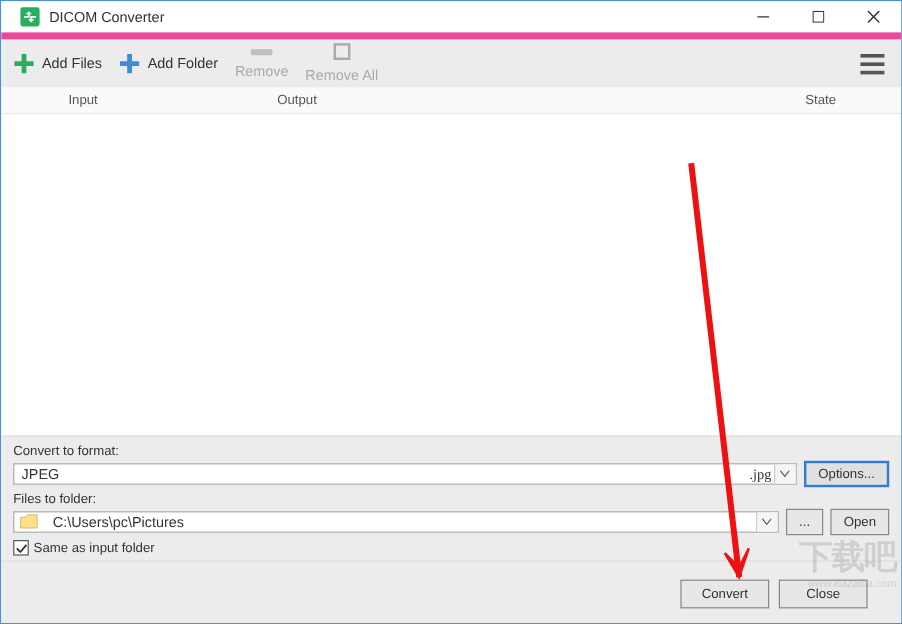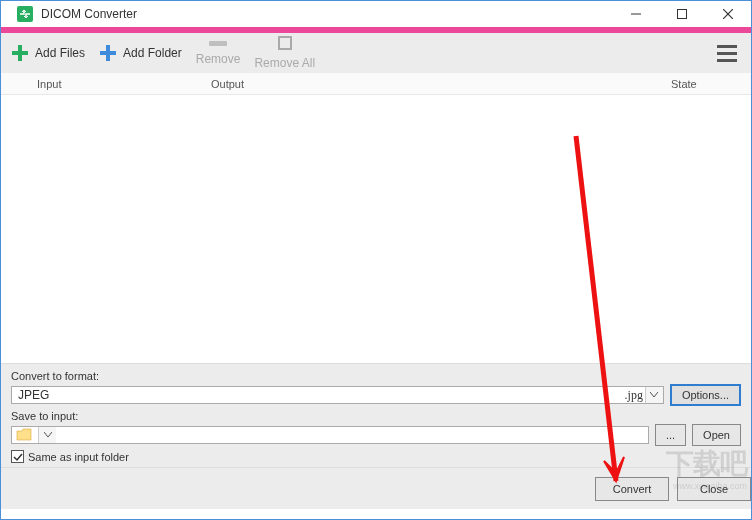--- a/index.html
+++ b/index.html
@@ -22,21 +22,21 @@
 .plus-icon.green path { fill: #27ae60; }
 .plus-icon.blue path { fill: #3e8bdb; }
 .minus-rect { width: 18px; height: 5px; background: #bfbfbf; border-radius: 1px; }
 .square-icon { width: 14px; height: 14px; border: 2px solid #aaa; }
 .spacer { flex: 1; }
 .hamburger { display: flex; flex-direction: column; gap: 4px; padding: 4px; }
 .hamburger div { width: 20px; height: 3px; background: #555; }
 
 
 .list-header { height: 22px; background: #fafafa; border-bottom: 1px solid #e8e8e8; display: flex; align-items: center; font-size: 11px; color: #555; }
-.list-header .col-input { width: 210px; padding-left: 36px; }
+.list-header .col-input { width: 210px; padding-left: 36px; margin-left: 20px; }
 .list-header .col-output { flex: 1; }
 .list-header .col-state { width: 80px; padding-right: 20px; text-align: left; }
 
 
 .list-body { height: 268px; background: #fff; }
 
 
 .bottom-panel { background: #ececec; padding: 6px 10px 4px 10px; border-top: 1px solid #ddd; }
 .row-label { font-size: 11px; color: #333; margin-bottom: 2px; }
 .row-controls { display: flex; align-items: center; gap: 6px; margin-bottom: 4px; }
@@ -47,21 +47,21 @@
 .combo .combo-arrow svg { width: 8px; height: 6px; }
 .combo.folder .folder-icon { width: 16px; height: 14px; margin: 0 6px 0 4px; }
 .btn { height: 22px; padding: 0 10px; border: 1px solid #888; background: #e7e7e7; font-size: 11px; color: #333; display: flex; align-items: center; justify-content: center; min-width: 34px; }
 .btn.options { border: 2px solid #2f7dd1; background: #e0e0e0; min-width: 68px; }
 .btn.browse { min-width: 30px; }
 .checkbox-row { display: flex; align-items: center; gap: 4px; font-size: 11px; color: #333; margin-top: 2px; }
 .checkbox { width: 13px; height: 13px; border: 1px solid #555; background: #fff; display: flex; align-items: center; justify-content: center; }
 .checkbox svg { width: 10px; height: 10px; }
 
 
-.footer { height: 42px; background: #ececec; display: flex; align-items: center; justify-content: flex-end; padding-right: 0; gap: 8px; border-top: 1px solid #ddd; }
+.footer { height: 54px; background: #ececec; display: flex; align-items: center; justify-content: flex-end; padding-right: 28px; gap: 8px; border-top: 1px solid #ddd; }
 .footer .btn { min-width: 74px; height: 24px; }
 
 
 .arrow-annotation { position: absolute; left: 565px; top: 130px; pointer-events: none; }
 .arrow-annotation svg { width: 80px; height: 370px; }
 
 
 .watermark { position: absolute; right: 4px; bottom: 36px; opacity: 0.18; font-size: 28px; font-weight: bold; color: #555; font-family: Arial; letter-spacing: -1px; }
 .watermark-sub { position: absolute; right: 4px; bottom: 28px; opacity: 0.18; font-size: 9px; color: #555; font-family: Arial; }
 </style>
@@ -141,26 +141,27 @@
       <div class="combo-ext">.jpg</div>
       <div class="combo-arrow">
           <svg viewBox="0 0 8 6">
             <path d="M0 0 L4 5 L8 0" stroke="#555" stroke-width="1" fill="none"></path>
           </svg>
         </div>
     </div>
     <div class="btn options">Options...</div>
   </div>
 
-  <div class="row-label">Save to input:</div>
+  <div class="row-label">Files to folder:</div>
   <div class="row-controls">
     <div class="combo folder">
       <svg class="folder-icon" viewBox="0 0 16 14">
           <path d="M1 3 L6 3 L7 1 L15 1 L15 12 L1 12 Z" fill="#ffe08a" stroke="#d8a53a" stroke-width="0.6"></path>
         </svg>
+      <div class="combo-text">C:\Users\pc\Pictures</div>
       <div class="combo-arrow">
           <svg viewBox="0 0 8 6">
             <path d="M0 0 L4 5 L8 0" stroke="#555" stroke-width="1" fill="none"></path>
           </svg>
         </div>
     </div>
     <div class="btn browse">...</div>
     <div class="btn">Open</div>
   </div>
 

